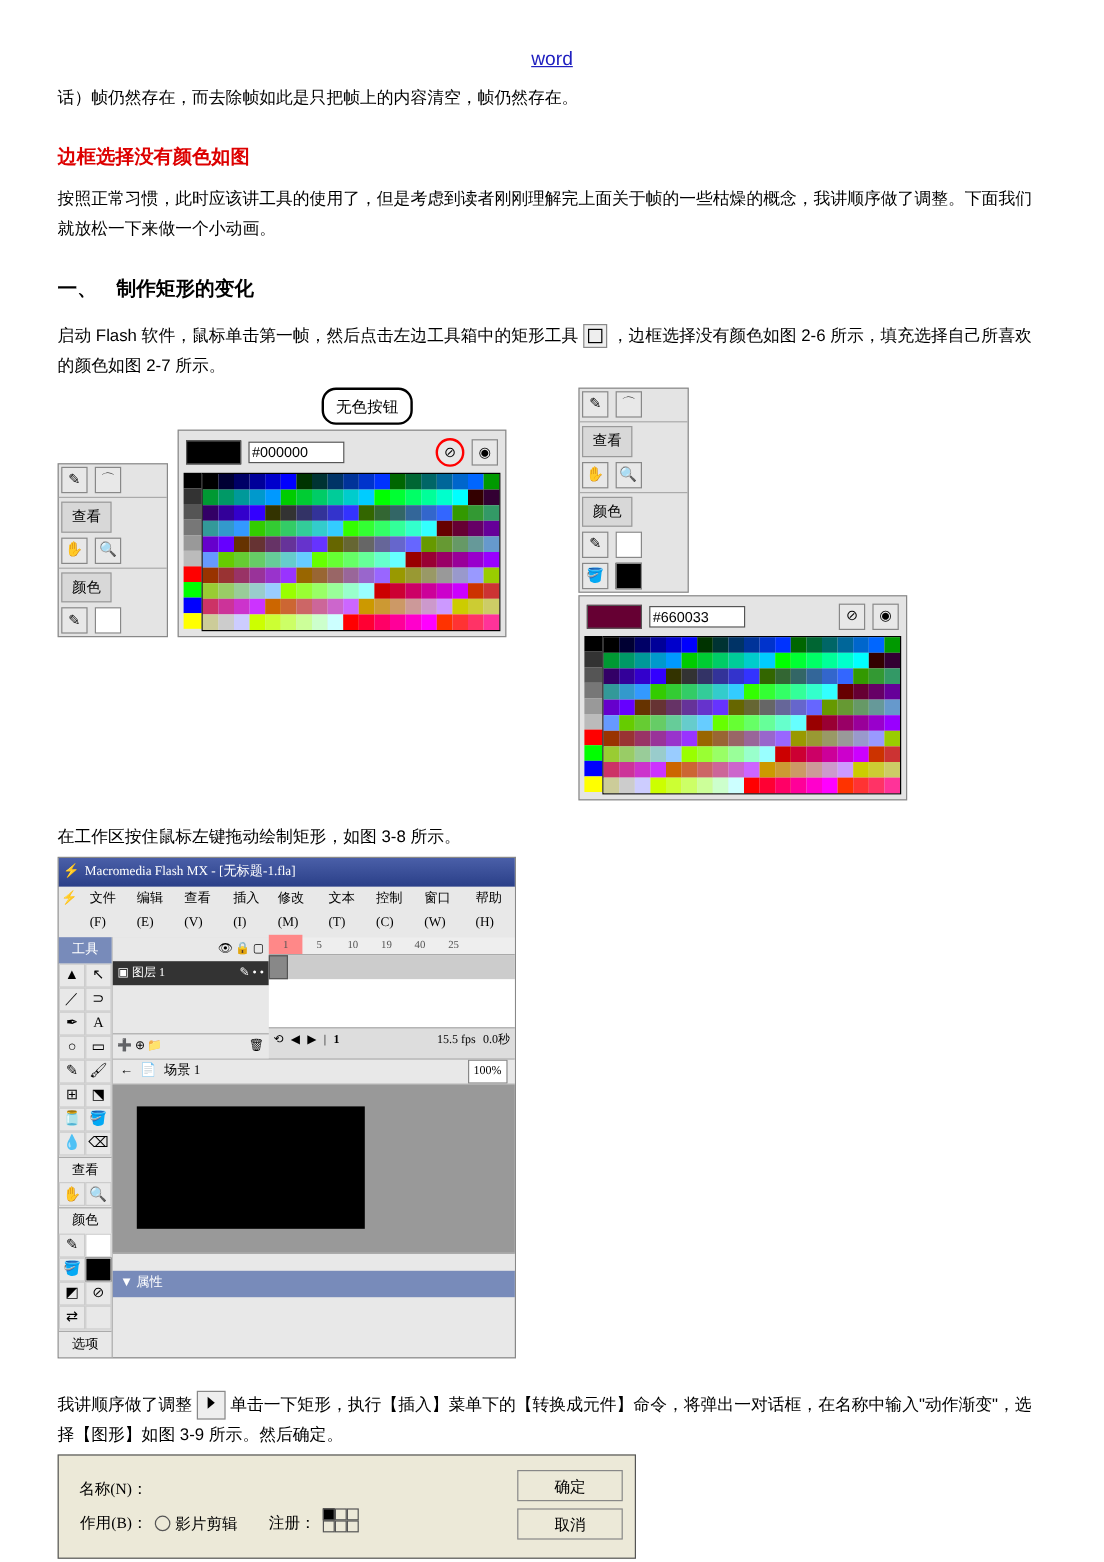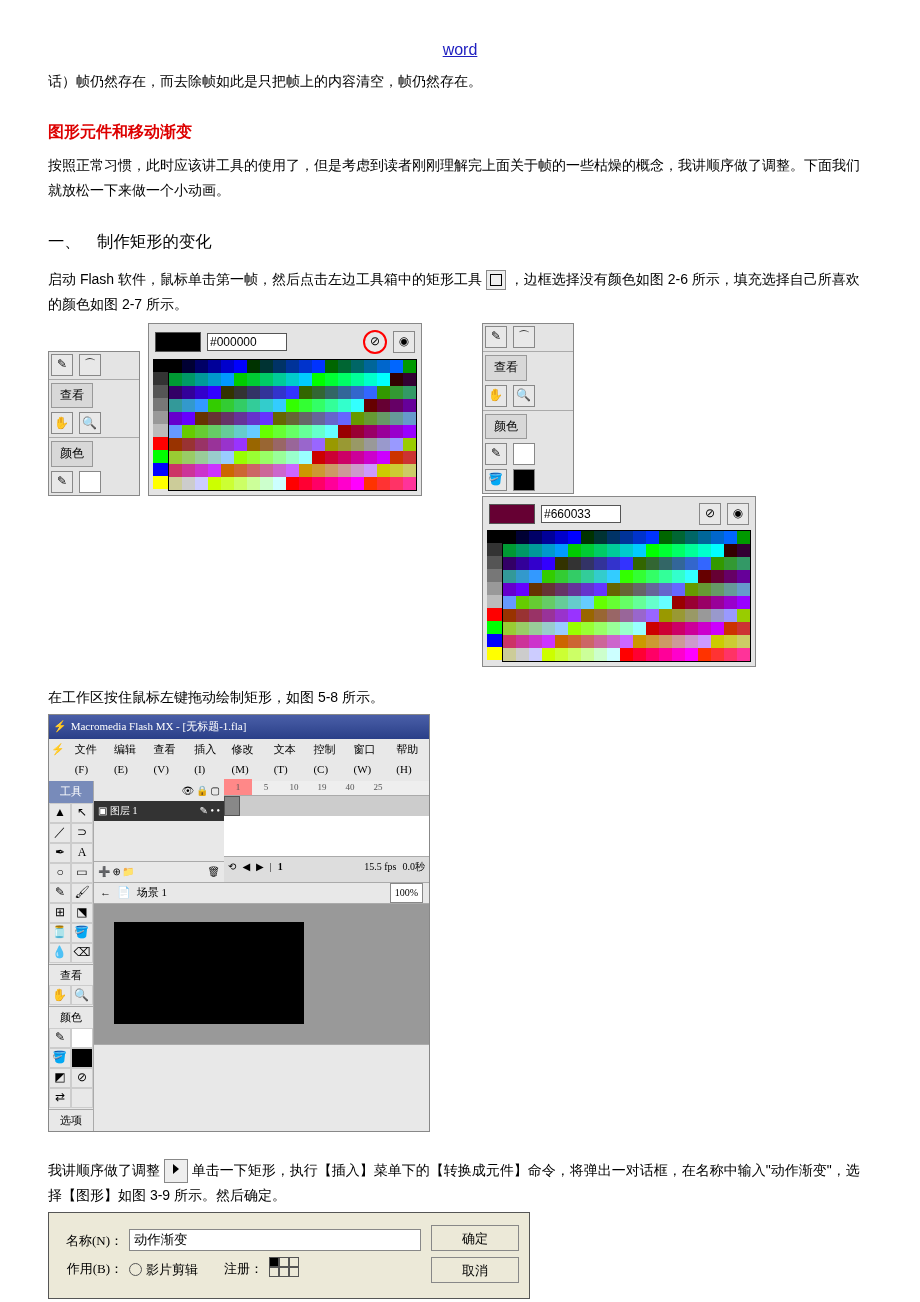--- a/index.html
+++ b/index.html
@@ -1,19 +1,19 @@
 <!DOCTYPE html>
 <html><head>
 <meta charset="utf-8">
 <style>
 body{margin:0;padding:36px 48px;font-family:"Microsoft YaHei","SimSun",sans-serif;font-size:14px;line-height:1.8;color:#000;background:#fff;width:824px}
 a.word-link{color:#2020c0;text-decoration:underline;display:block;text-align:center;font-size:16px}
 p{margin:4px 0}
 h2.red{color:#d00;font-size:16px;font-weight:bold;margin:24px 0 6px}
-h3.sub{font-weight:normal;margin:24px 0 10px}
+h3.sub{font-weight:bold;margin:24px 0 10px}
 .rect-icon{display:inline-block;width:18px;height:18px;border:1px solid #888;background:#eee;vertical-align:middle;position:relative}
 .rect-icon::after{content:"";position:absolute;inset:3px;border:1.5px solid #000}
 .arrow-icon{display:inline-block;width:22px;height:22px;border:1px solid #888;background:#eee;vertical-align:middle;position:relative}
 .arrow-icon::after{content:"";position:absolute;left:8px;top:4px;width:0;height:0;border-left:6px solid #000;border-top:5px solid transparent;border-bottom:5px solid transparent}
 .figs{display:flex;gap:60px;margin:6px 0 18px}
 
 .panel{background:#e4e4e4;border:1px solid #888;font-family:"SimSun";font-size:12px}
 .panel .row{display:flex;align-items:center;gap:6px;padding:2px}
 .sep{height:1px;background:#aaa;margin:1px 0}
 .title-tag{background:#d8d8d8;border:1px solid #999;padding:1px 8px;font-size:12px}
@@ -59,21 +59,21 @@
 .reg{display:grid;grid-template-columns:repeat(3,8px);grid-auto-rows:8px;gap:2px}
 .reg div{width:8px;height:8px;border:1px solid #555}
 </style>
 </head>
 <body>
 
 <a class="word-link" href="#">word</a>
 
 <p>话）帧仍然存在，而去除帧如此是只把帧上的内容清空，帧仍然存在。</p>
 
-<h2 class="red">图形元件和移动渐变</h2>
+<h2 class="red">边框选择没有颜色如图</h2>
 <p>按照正常习惯，此时应该讲工具的使用了，但是考虑到读者刚刚理解完上面关于帧的一些枯燥的概念，我讲顺序做了调整。下面我们就放松一下来做一个小动画。</p>
 
 <h3 class="sub">一、　制作矩形的变化</h3>
 
 <p>
   <span>启动 Flash 软件，鼠标单击第一帧，然后点击左边工具箱中的矩形工具</span>
   <span class="rect-icon"></span>
   <span>，边框选择没有颜色如图 2-6 所示，填充选择自己所喜欢的颜色如图 2-7 所示。</span>
 </p>
 
@@ -97,20 +97,23 @@
         <div class="sep"></div>
         <div class="row">
             <span class="title-tag">颜色</span>
           </div>
         <div class="row">
             <div class="btn-sm">✎</div>
             <div class="btn-sm" style="background:#fff"></div>
           </div>
       </div>
       <div>
+        <div class="callout-wrap" style="margin-left:120px">
+            <div class="callout">无色按钮</div>
+          </div>
         <div class="panel" style="padding:4px">
           <div class="row">
             <div class="swatch-lg" style="background:#000"></div>
             <input class="hex-in" value="#000000" style="">
             <div style="flex:1"></div>
             <div class="btn-sm" style="border:2px solid red;border-radius:50%">⊘</div>
             <div class="btn-sm">◉</div>
           </div>
           <div style="display:flex;margin-top:3px">
             <div class="pal-gray" style="display:grid;grid-template-rows:repeat(10,13px)">
@@ -561,21 +564,21 @@
             <div style="background: rgb(255, 51, 0);"></div>
             <div style="background: rgb(255, 51, 51);"></div>
             <div style="background: rgb(255, 51, 102);"></div>
             <div style="background: rgb(255, 51, 153);"></div>
           </div>
       </div>
     </div>
   </div>
 </div>
 
-<p>在工作区按住鼠标左键拖动绘制矩形，如图 5-8 所示。</p>
+<p>在工作区按住鼠标左键拖动绘制矩形，如图 3-8 所示。</p>
 
 <div class="flash-win">
   <div class="flash-title">
     <span style="color:#f44">⚡</span>
     <span>Macromedia Flash MX - [无标题-1.fla]</span>
   </div>
   <div class="flash-menu">
     <span style="color:#f44">⚡</span>
     <span>文件(F)</span>
     <span>编辑(E)</span>
@@ -680,36 +683,36 @@
       <div class="scene-bar">
         <span>←</span>
           <span>📄</span>
           <span>场景 1</span>
         <span class="zoom-box">100%</span>
       </div>
       <div class="stage">
         <div class="stage-rect"></div>
       </div>
       <div style="background:#e8e8e8;height:14px;border-top:1px solid #aaa"></div>
+      <div class="tl-hdr">▼ 属性</div>
     </div>
   </div>
 </div>
 
 <p style="margin-top:26px">
   <span>我讲顺序做了调整</span>
   <span class="arrow-icon"></span>
   <span>单击一下矩形，执行【插入】菜单下的【转换成元件】命令，将弹出一对话框，在名称中输入"动作渐变"，选择【图形】如图 3-9 所示。然后确定。</span>
 </p>
 
 <div class="dlg">
   <div class="dlg-body">
     <div class="dlg-left">
       <div class="dlg-row">
         <div class="dlg-lbl">名称(N)：</div>
-        <input class="dlg-input" value="动作渐变" style="">
       </div>
       <div class="dlg-row">
         <div class="dlg-lbl">作用(B)：</div>
         <div>
           <div class="radio">
               <i></i>
               <span>影片剪辑</span>
             </div>
 
         </div>

